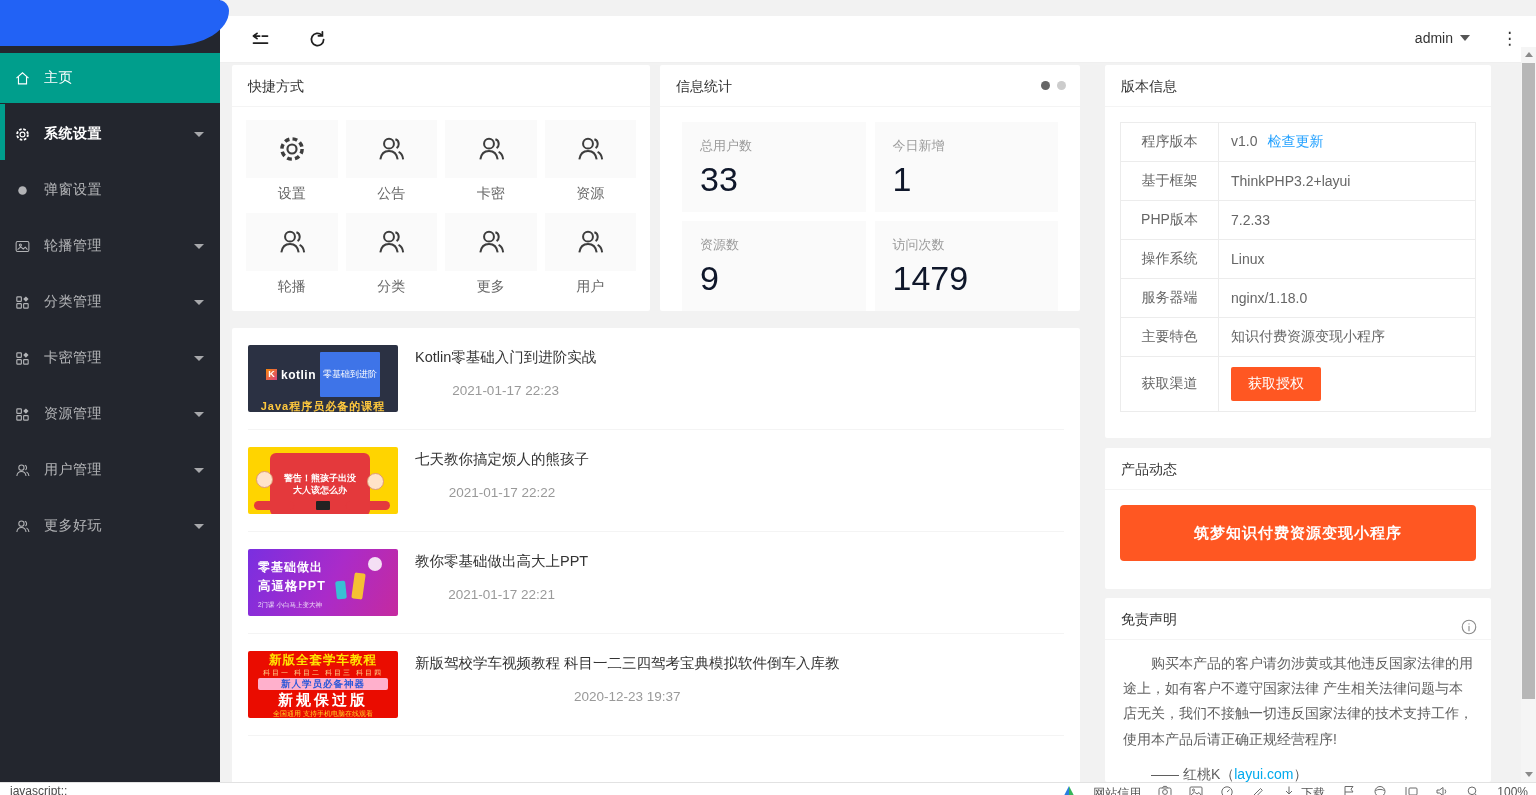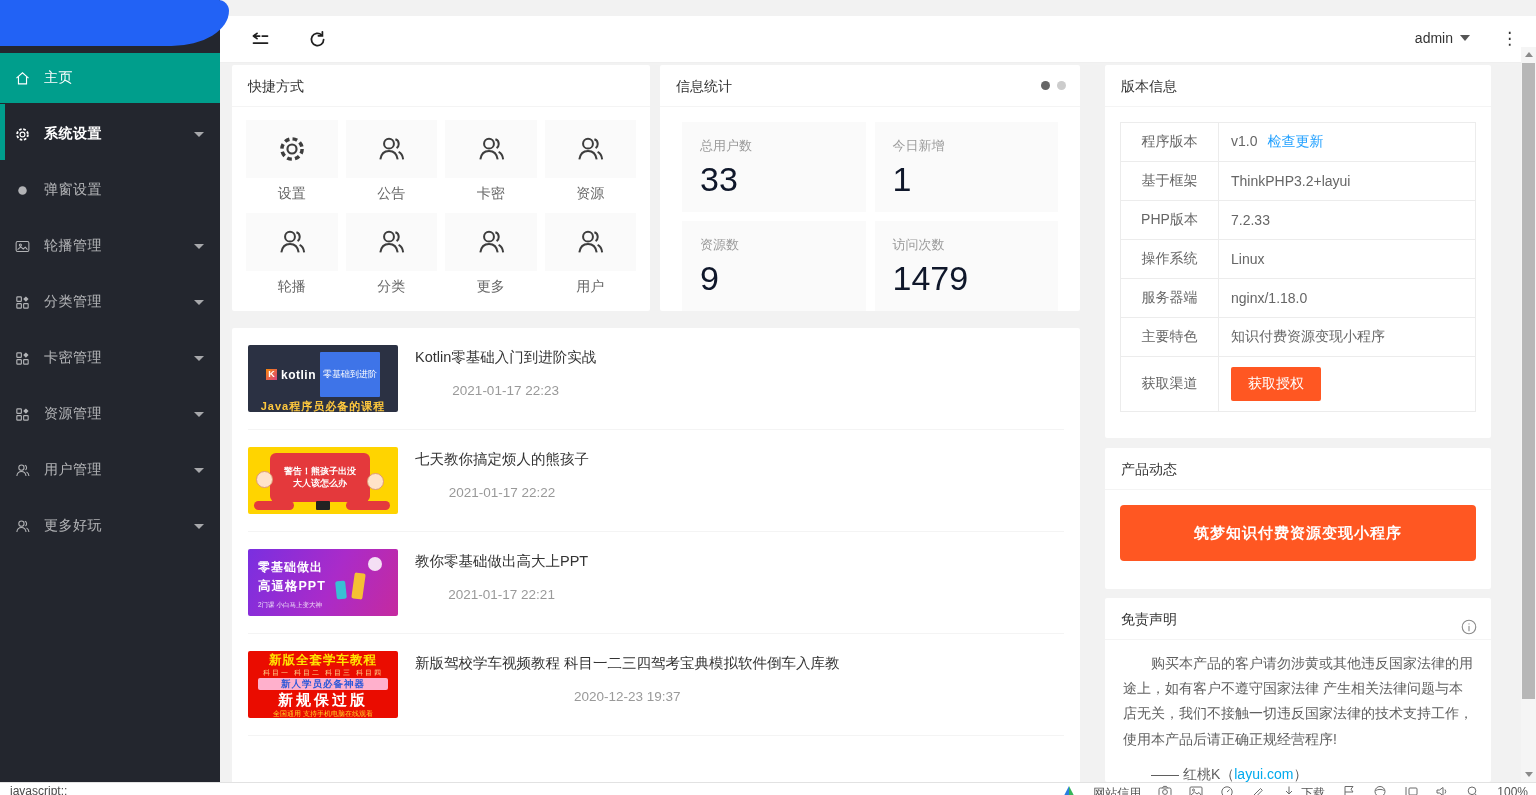--- a/index.html
+++ b/index.html
@@ -86,21 +86,21 @@
   .th-kotlin .r1{margin-top:7px;display:flex;justify-content:center;align-items:center;gap:4px;}
   .th-kotlin .klogo{width:11px;height:11px;background:linear-gradient(135deg,#f88909,#d9417f);color:#fff;
     font-size:9px;font-weight:bold;line-height:11px;}
   .th-kotlin .kword{font-size:12px;font-weight:bold;letter-spacing:.5px;}
   .th-kotlin .kbadge{background:#3e74e8;font-size:9px;padding:16px 3px;border-radius:1px;}
   .th-kotlin .r2{color:#ffc83d;font-size:11px;font-weight:bold;margin-top:2px;letter-spacing:1px;}
   .th-kotlin .robot{margin-top:2px;}
 
   .th-kids{background:#ffd400;}
   .th-kids .banner{position:absolute;left:22px;top:6px;width:100px;background:#e4393c;border-radius:6px;
-    color:#fff;font-size:9px;font-weight:bold;text-align:center;padding:13px 2px;line-height:1.3;}
+    color:#fff;font-size:9px;font-weight:bold;text-align:center;padding:20px 2px;line-height:1.3;}
   .th-kids .face{position:absolute;width:17px;height:17px;border-radius:50%;background:#ffe3c9;border:1px solid #d97;}
   .th-kids .face.g{left:8px;top:24px;} .th-kids .face.b{right:14px;top:26px;}
   .th-kids .pill{position:absolute;bottom:4px;height:9px;border-radius:5px;background:#e4393c;}
   .th-kids .p1{left:6px;width:40px;} .th-kids .p2{left:68px;width:14px;background:#222;border-radius:1px;}
   .th-kids .p3{right:8px;width:44px;}
 
   .th-ppt{background:linear-gradient(115deg,#7a2fe0 0%,#aa2bc9 55%,#c52a9f 100%);color:#fff;padding:10px 0 0 10px;}
   .th-ppt .l1{font-size:12px;font-weight:bold;letter-spacing:1px;}
   .th-ppt .l2{font-size:12.5px;font-weight:bold;letter-spacing:1px;margin-top:2px;}
   .th-ppt .l3{font-size:6.5px;opacity:.85;margin-top:6px;}

